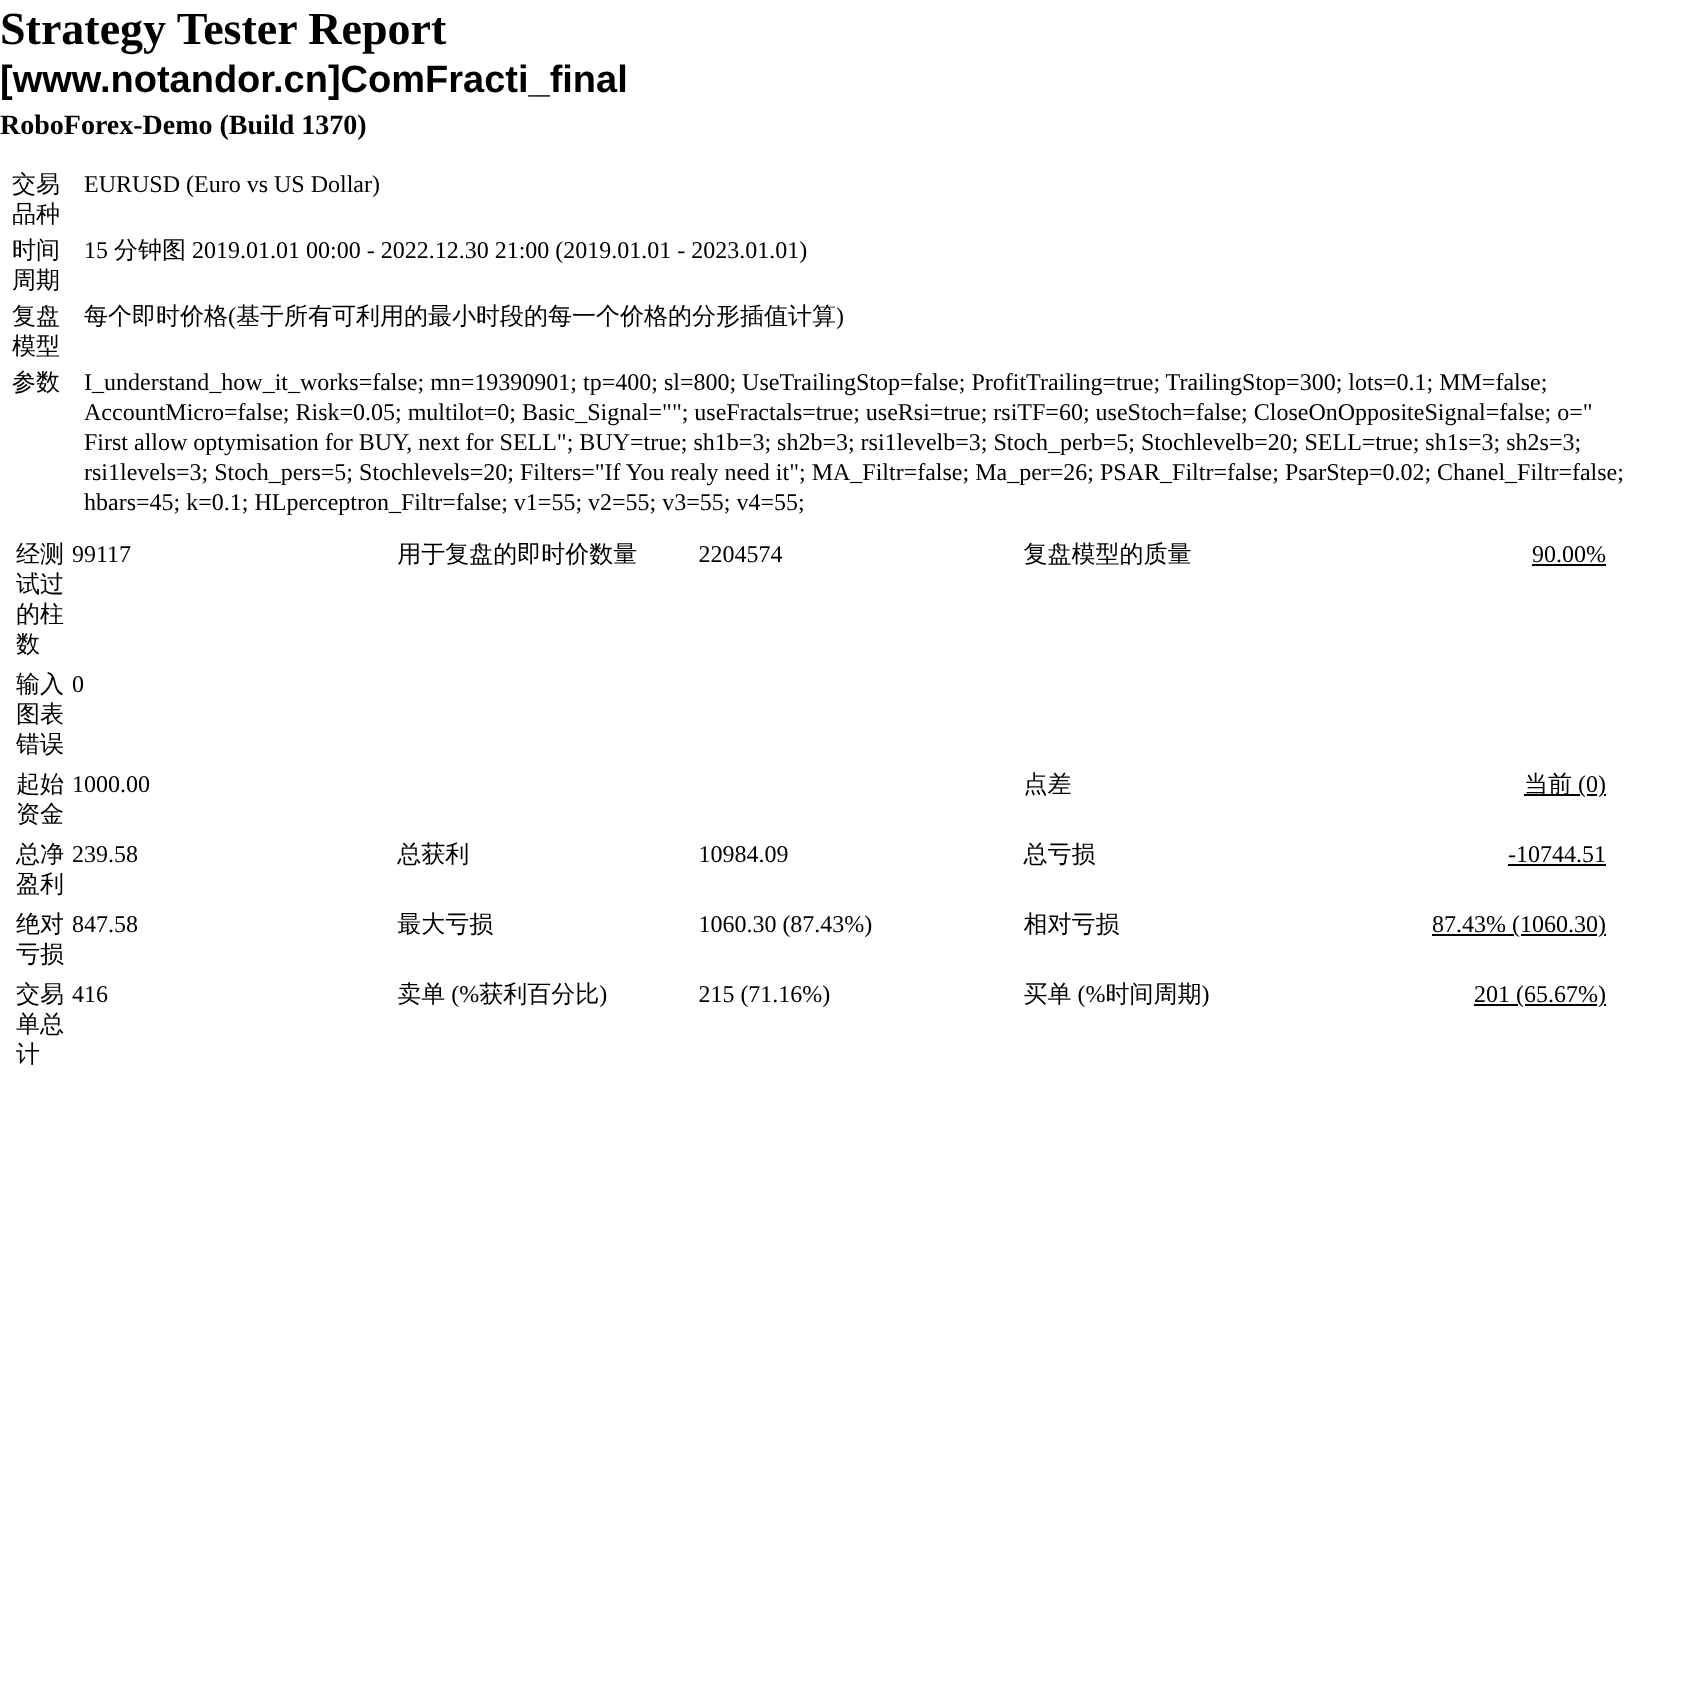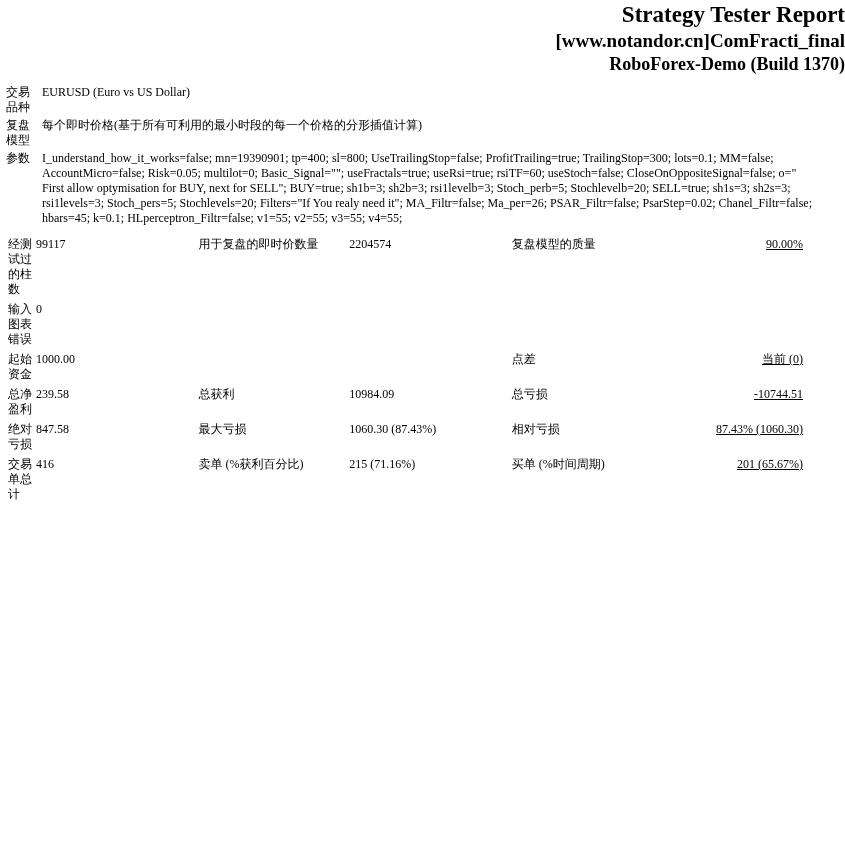--- a/index.html
+++ b/index.html
@@ -13,40 +13,40 @@
     font-family: "Liberation Serif", serif;
     color: #000000;
     font-size: 12px;
     overflow: hidden;
   }
   .page {
     width: 845px;
     position: relative;
   }
   .title-block {
-    text-align: right;
+    text-align: left;
     padding-top: 2px;
   }
   .title-main {
     font-family: "Liberation Serif", serif;
     font-size: 23px;
     font-weight: bold;
     line-height: 26px;
     letter-spacing: 0px;
   }
   .title-sub {
-    font-family: Liberation Serif, serif;
+    font-family: Liberation Sans, sans-serif;
     font-size: 19px;
     font-weight: bold;
     line-height: 22px;
     margin-top: 2px;
   }
   .title-broker {
     font-family: "Liberation Serif", serif;
-    font-size: 18px;
+    font-size: 14px;
     font-weight: bold;
     line-height: 16px;
     margin-top: 4px;
   }
   table.report {
     border-collapse: collapse;
     width: 819px;
     margin-top: 10px;
     table-layout: fixed;
   }
@@ -117,20 +117,24 @@
     <div class="title-main">Strategy Tester Report</div>
     <div class="title-sub">[www.notandor.cn]ComFracti_final</div>
     <div class="title-broker">RoboForex-Demo (Build 1370)</div>
   </div>
 
   <table class="report">
     <tbody>
       <tr class="topinfo">
         <td class="lbl">交易品种</td>
         <td class="params" colspan="5">EURUSD (Euro vs US Dollar)</td>
+      </tr>
+      <tr class="topinfo">
+        <td class="lbl">时间周期</td>
+        <td class="params" colspan="5">15 分钟图 2019.01.01 00:00 - 2022.12.30 21:00 (2019.01.01 - 2023.01.01)</td>
       </tr>
       <tr class="topinfo">
         <td class="lbl">复盘模型</td>
         <td class="params" colspan="5">每个即时价格(基于所有可利用的最小时段的每一个价格的分形插值计算)</td>
       </tr>
       <tr class="topinfo">
         <td class="lbl">参数</td>
         <td class="params" colspan="5">I_understand_how_it_works=false; mn=19390901; tp=400; sl=800; UseTrailingStop=false; ProfitTrailing=true; TrailingStop=300; lots=0.1; MM=false; AccountMicro=false; Risk=0.05; multilot=0; Basic_Signal=""; useFractals=true; useRsi=true; rsiTF=60; useStoch=false; CloseOnOppositeSignal=false; o=" First allow optymisation for BUY, next for SELL"; BUY=true; sh1b=3; sh2b=3; rsi1levelb=3; Stoch_perb=5; Stochlevelb=20; SELL=true; sh1s=3; sh2s=3; rsi1levels=3; Stoch_pers=5; Stochlevels=20; Filters="If You realy need it"; MA_Filtr=false; Ma_per=26; PSAR_Filtr=false; PsarStep=0.02; Chanel_Filtr=false; hbars=45; k=0.1; HLperceptron_Filtr=false; v1=55; v2=55; v3=55; v4=55;</td>
       </tr>
 

